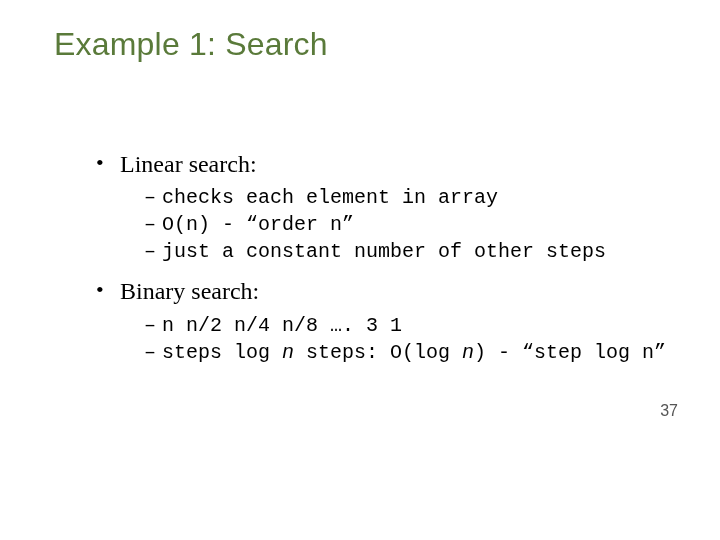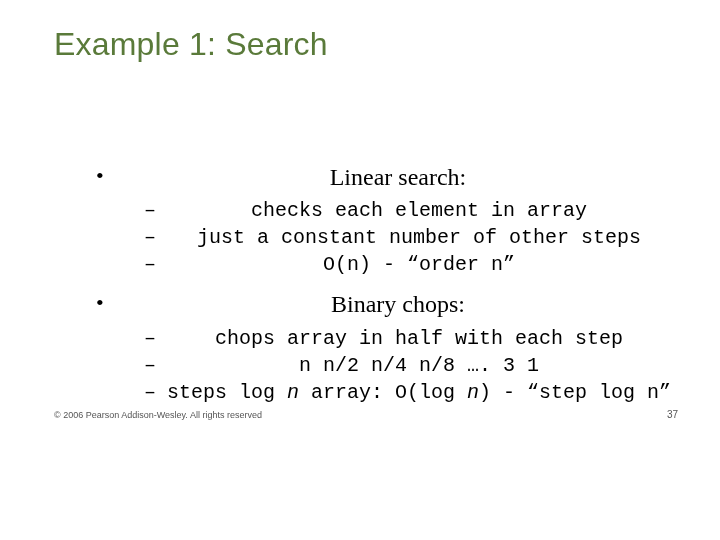--- a/index.html
+++ b/index.html
@@ -24,23 +24,22 @@
     left: 54px;
     top: 26px;
     font-size: 32px;
     font-weight: 400;
     color: #5a7a3a;
     letter-spacing: 0.2px;
   }
   .content {
     position: absolute;
     left: 96px;
-    top: 161px;
+    top: 148px;
     width: 580px;
-    text-align: center;
   }
   ul.bullets {
     list-style: none;
     padding: 0;
     margin: 0;
   }
   ul.bullets > li {
     font-family: "Times New Roman", Times, serif;
     font-size: 24px;
     line-height: 1.35;
@@ -80,54 +79,52 @@
     left: 54px;
     bottom: 22px;
     font-size: 9px;
     color: #555;
     font-family: Arial, Helvetica, sans-serif;
   }
   .footer-right {
     position: absolute;
     right: 42px;
     bottom: 22px;
-    font-size: 10px;
+    font-size: 16px;
     color: #555;
     font-family: Arial, Helvetica, sans-serif;
   }
 </style>
 </head>
 <body>
 
 <div class="slide">
 
   <div class="title">Example 1: Search</div>
 
   <div class="content">
     <ul class="bullets">
 
       <li>
         <span>Linear search:</span>
         <ul class="subs">
           <li>checks each element in array</li>
+          <li>O(n)  - “order n”</li>
           <li>just a constant number of other steps</li>
-          <li>O(n)  - “order n”</li>
         </ul>
       </li>
 
       <li>
-        <span>Binary chops:</span>
+        <span>Binary search:</span>
         <ul class="subs">
-          <li>chops array in half with each step</li>
           <li>n   n/2   n/4   n/8  …. 3  1</li>
           <li>
-            <span>steps log </span><span class="italic">n</span><span> array: O(log </span><span class="italic">n</span><span>)  - “step log n”</span>
+            <span>steps log </span><span class="italic">n</span><span> steps: O(log </span><span class="italic">n</span><span>)  - “step log n”</span>
           </li>
         </ul>
       </li>
 
     </ul>
   </div>
 
-  <div class="footer-left">© 2006 Pearson Addison-Wesley. All rights reserved</div>
   <div class="footer-right">37</div>
 
 </div>
 
 </body></html>

